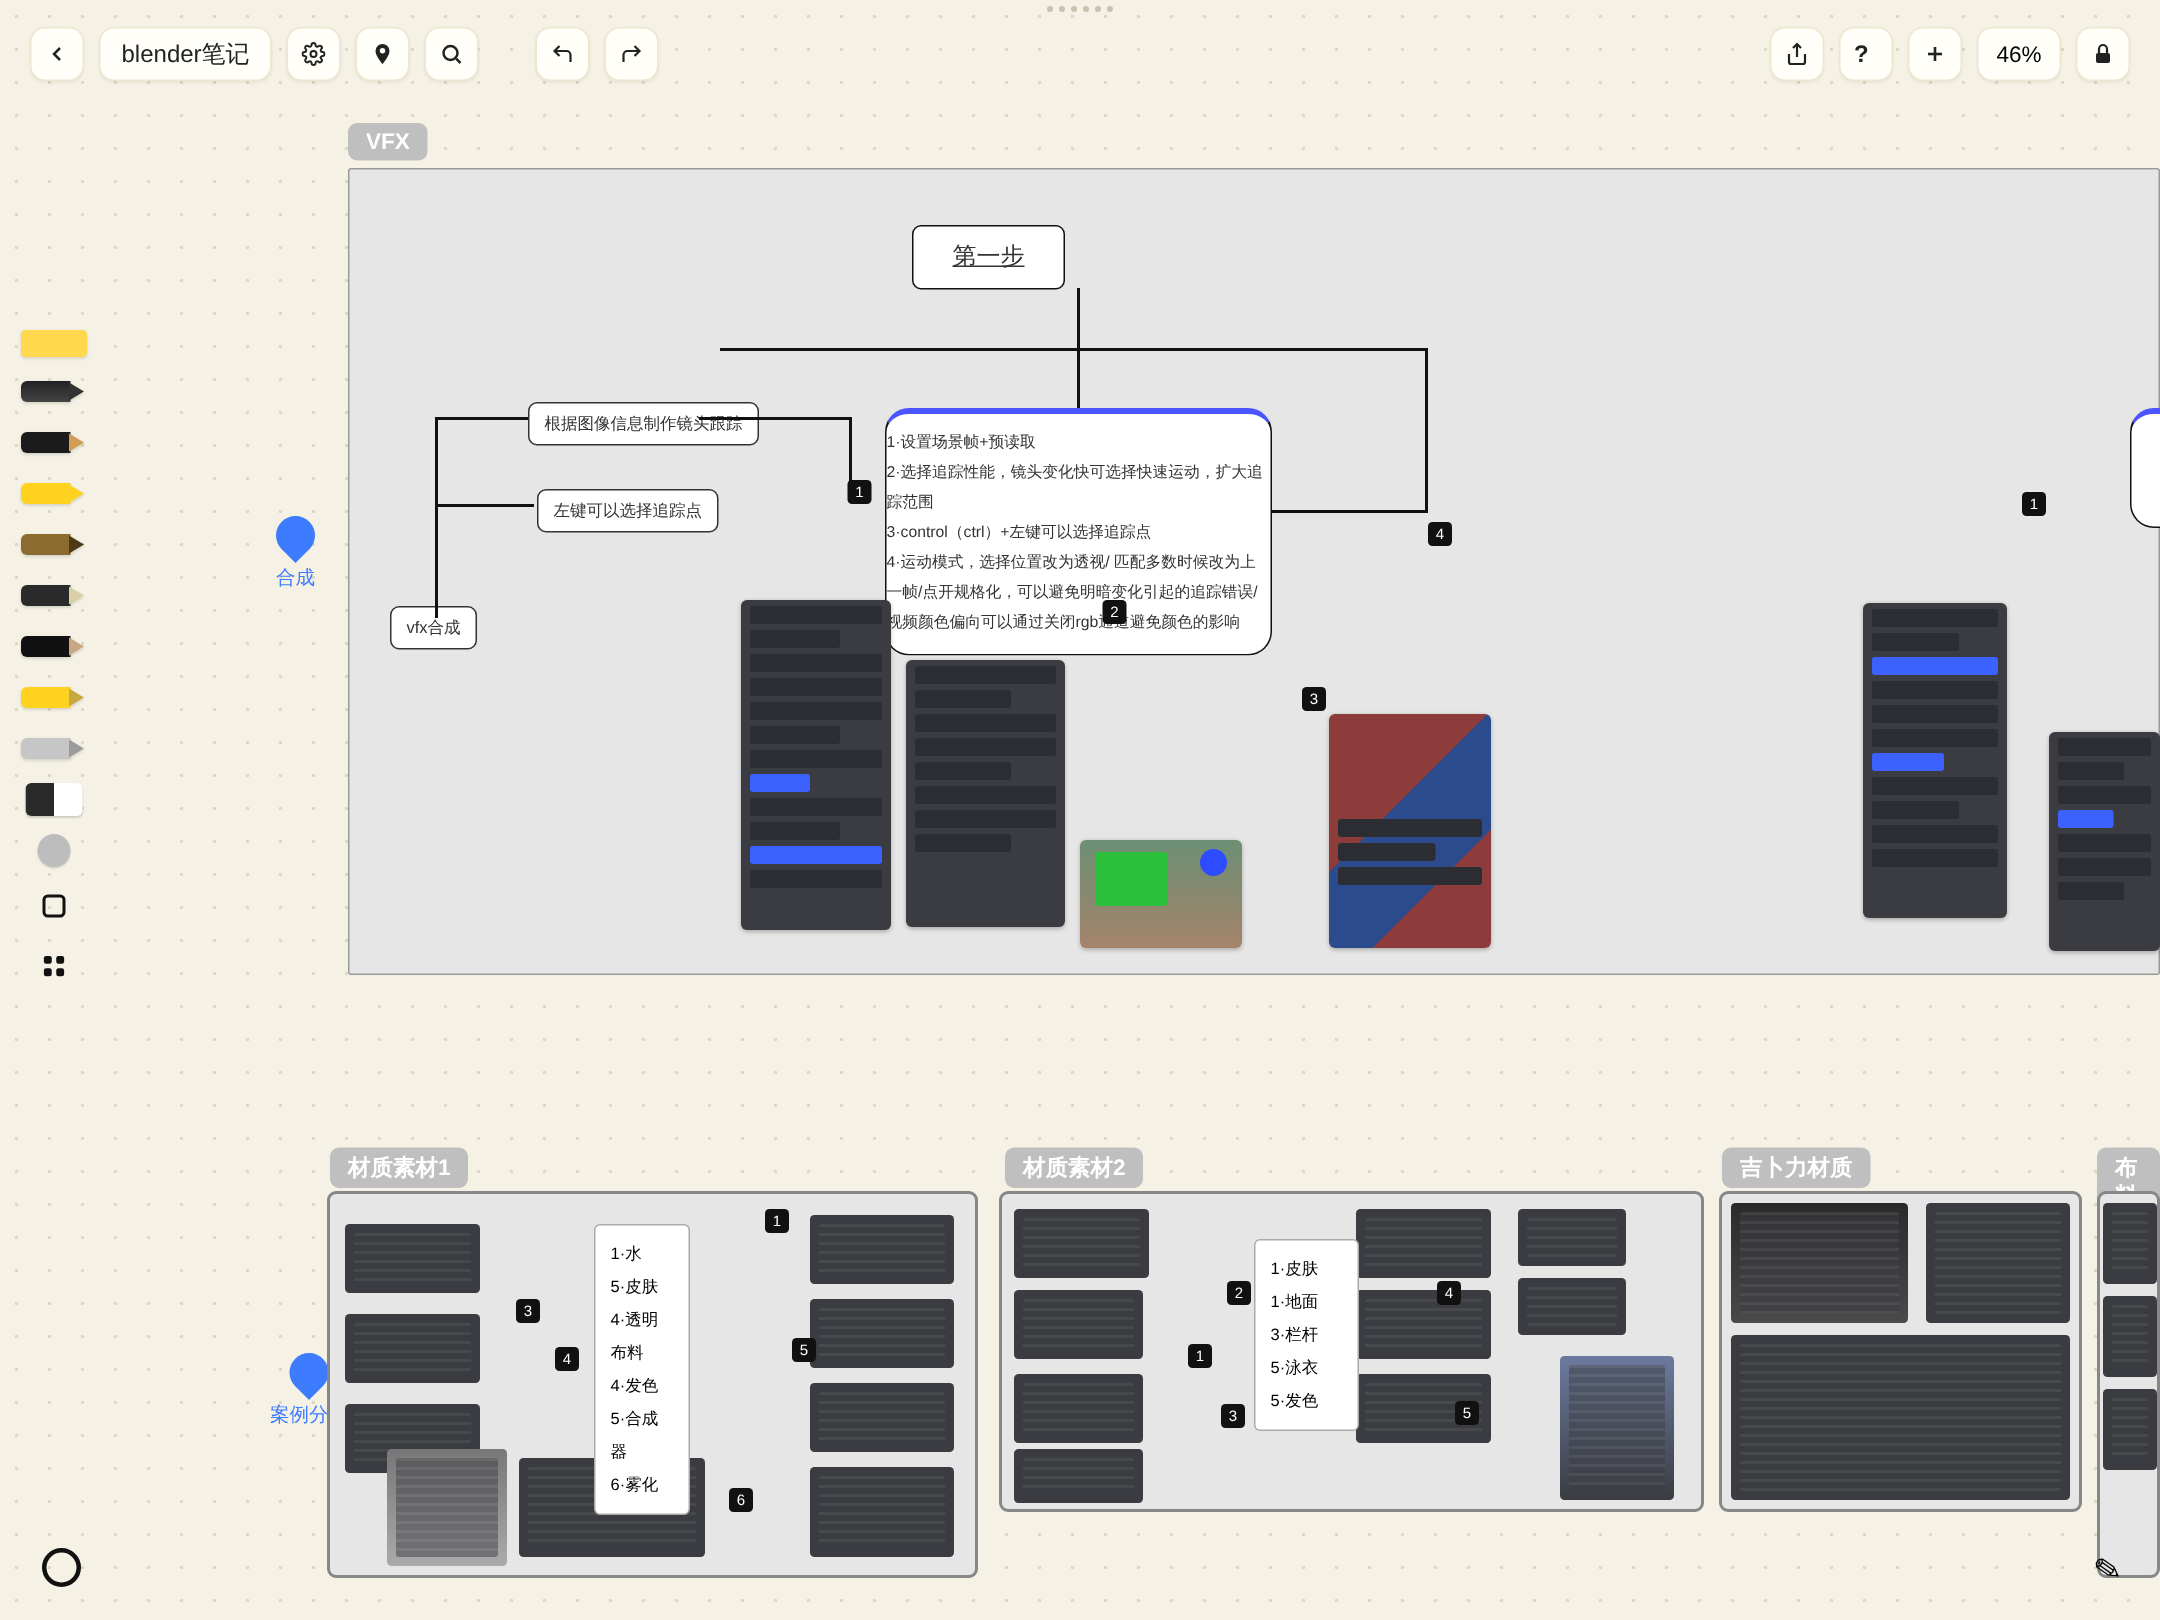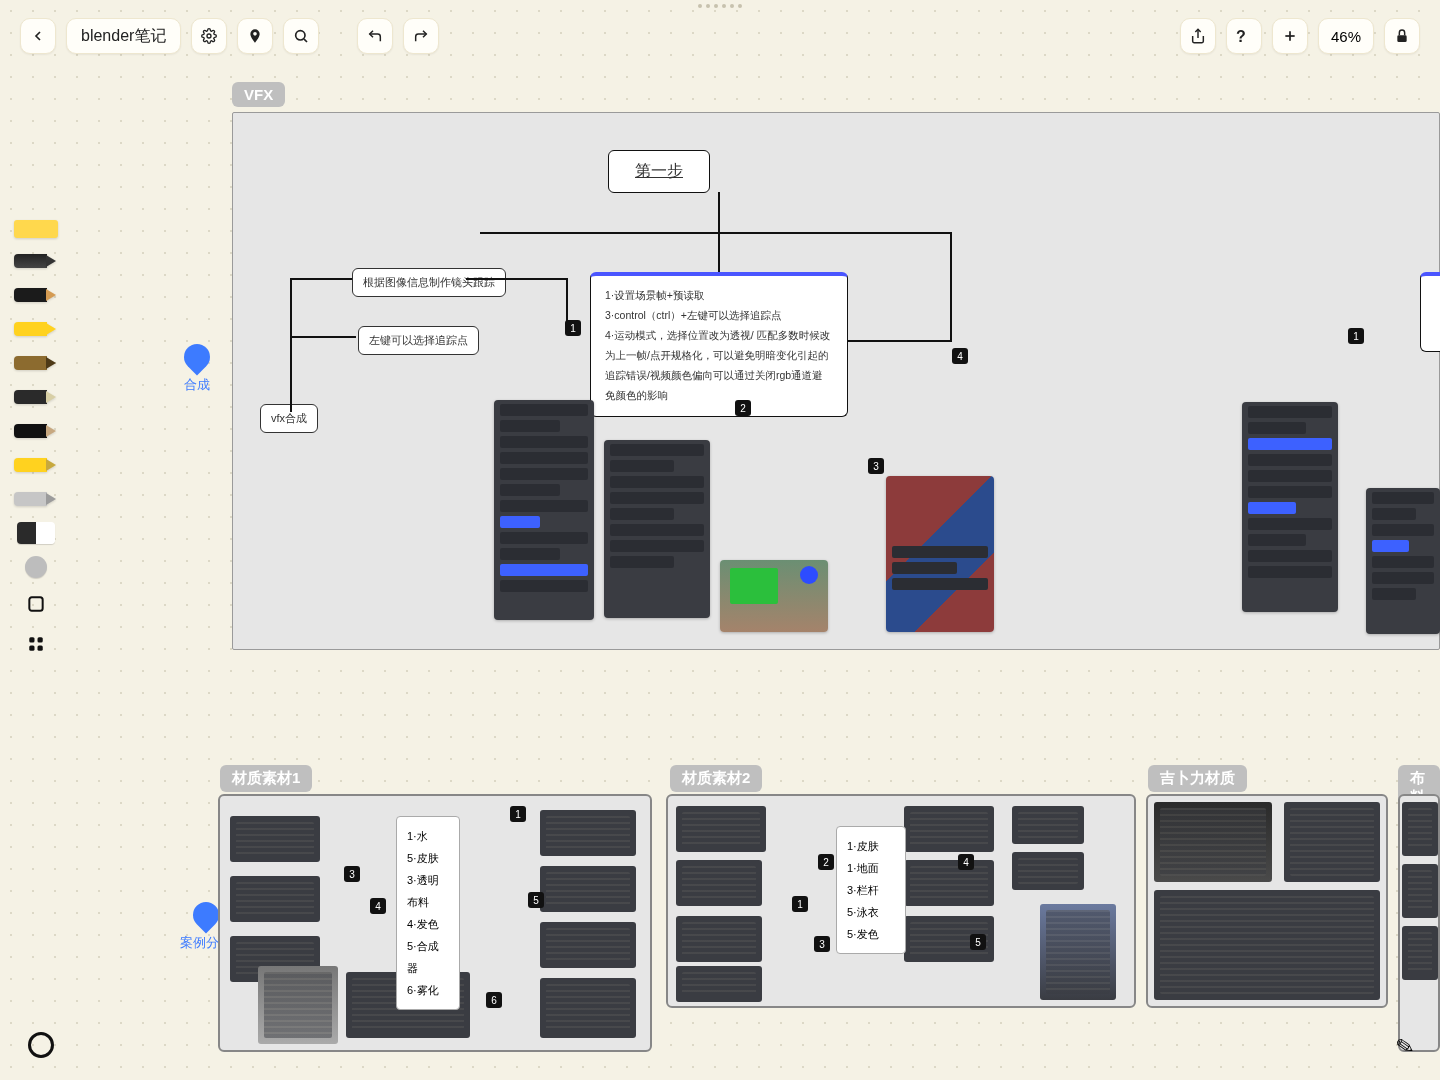--- a/index.html
+++ b/index.html
@@ -67,21 +67,21 @@
     position:absolute; background:#e6e6e6; border:1px solid #9a9a9a; border-radius:2px;
   }
 
   
   .card {
     position:absolute; background:#fff; border:1px solid #111; border-radius:6px;
     font-size:11px; color:#333; padding:6px 10px;
   }
   .card.plain { border:1px solid #333;text-align:center; }
   .step-card { font-size:16px; text-decoration:underline; padding:10px 26px; font-weight:500; }
-  .note-card { border-top:4px solid #4a55ff; line-height:1.9; padding:10px 14px; font-size:10.5px; }
+  .note-card { border-top:4px solid #4a55ff; line-height:1.9; padding:10px 0; font-size:10.5px;border-radius:16px; }
 
   
   .num {
     position:absolute; width:16px; height:16px; background:#111; color:#fff; font-size:10px;
     display:flex; align-items:center; justify-content:center; border-radius:3px;
   }
 
   
   .shot {
     position:absolute; background:#3a3c42; border-radius:4px; overflow:hidden;
@@ -264,20 +264,21 @@
 <div class="frame" style="left:232px; top:112px; width:1208px; height:538px"></div>
 
 <div class="card step-card" style="left:608px; top:150px">第一步</div>
 
 <div class="card plain" style="left:352px; top:268px">根据图像信息制作镜头跟踪</div>
 <div class="card plain" style="left:358px; top:326px">左键可以选择追踪点</div>
 <div class="card plain" style="left:260px; top:404px">vfx合成</div>
 
 <div class="card note-card" style="left:590px; top:272px; width:258px">
   <div>1·设置场景帧+预读取</div>
+  <div>2·选择追踪性能，镜头变化快可选择快速运动，扩大追踪范围</div>
   <div>3·control（ctrl）+左键可以选择追踪点</div>
   <div>4·运动模式，选择位置改为透视/ 匹配多数时候改为上一帧/点开规格化，可以避免明暗变化引起的追踪错误/视频颜色偏向可以通过关闭rgb通道避免颜色的影响</div>
 </div>
 
 <div class="card note-card" style="left:1420px; top:272px; width:60px; height:80px"></div>
 
 <div class="vline" style="left:718px; top:192px; height:40px"></div>
 <div class="hline" style="left:480px; top:232px; width:470px"></div>
 <div class="vline" style="left:718px; top:232px; height:40px"></div>
 <div class="vline" style="left:950px; top:232px; height:110px"></div>
@@ -363,21 +364,21 @@
 <div class="mini-shot" style="left:258px; top:966px; width:80px; height:78px; background:linear-gradient(#777,#aaa)"></div>
 <div class="mini-shot" style="left:346px; top:972px; width:124px; height:66px"></div>
 <div class="mini-shot" style="left:540px; top:810px; width:96px; height:46px"></div>
 <div class="mini-shot" style="left:540px; top:866px; width:96px; height:46px"></div>
 <div class="mini-shot" style="left:540px; top:922px; width:96px; height:46px"></div>
 <div class="mini-shot" style="left:540px; top:978px; width:96px; height:60px"></div>
 
 <div class="listcard" style="left:396px; top:816px; width:64px">
   <div>1·水</div>
   <div>5·皮肤</div>
-  <div>3·透明布料</div>
+  <div>4·透明布料</div>
   <div>4·发色</div>
   <div>5·合成器</div>
   <div>6·雾化</div>
 </div>
 
 <div class="num" style="left:510px; top:806px">1</div>
 <div class="num" style="left:344px; top:866px">3</div>
 <div class="num" style="left:370px; top:898px">4</div>
 <div class="num" style="left:528px; top:892px">5</div>
 <div class="num" style="left:486px; top:992px">6</div>

